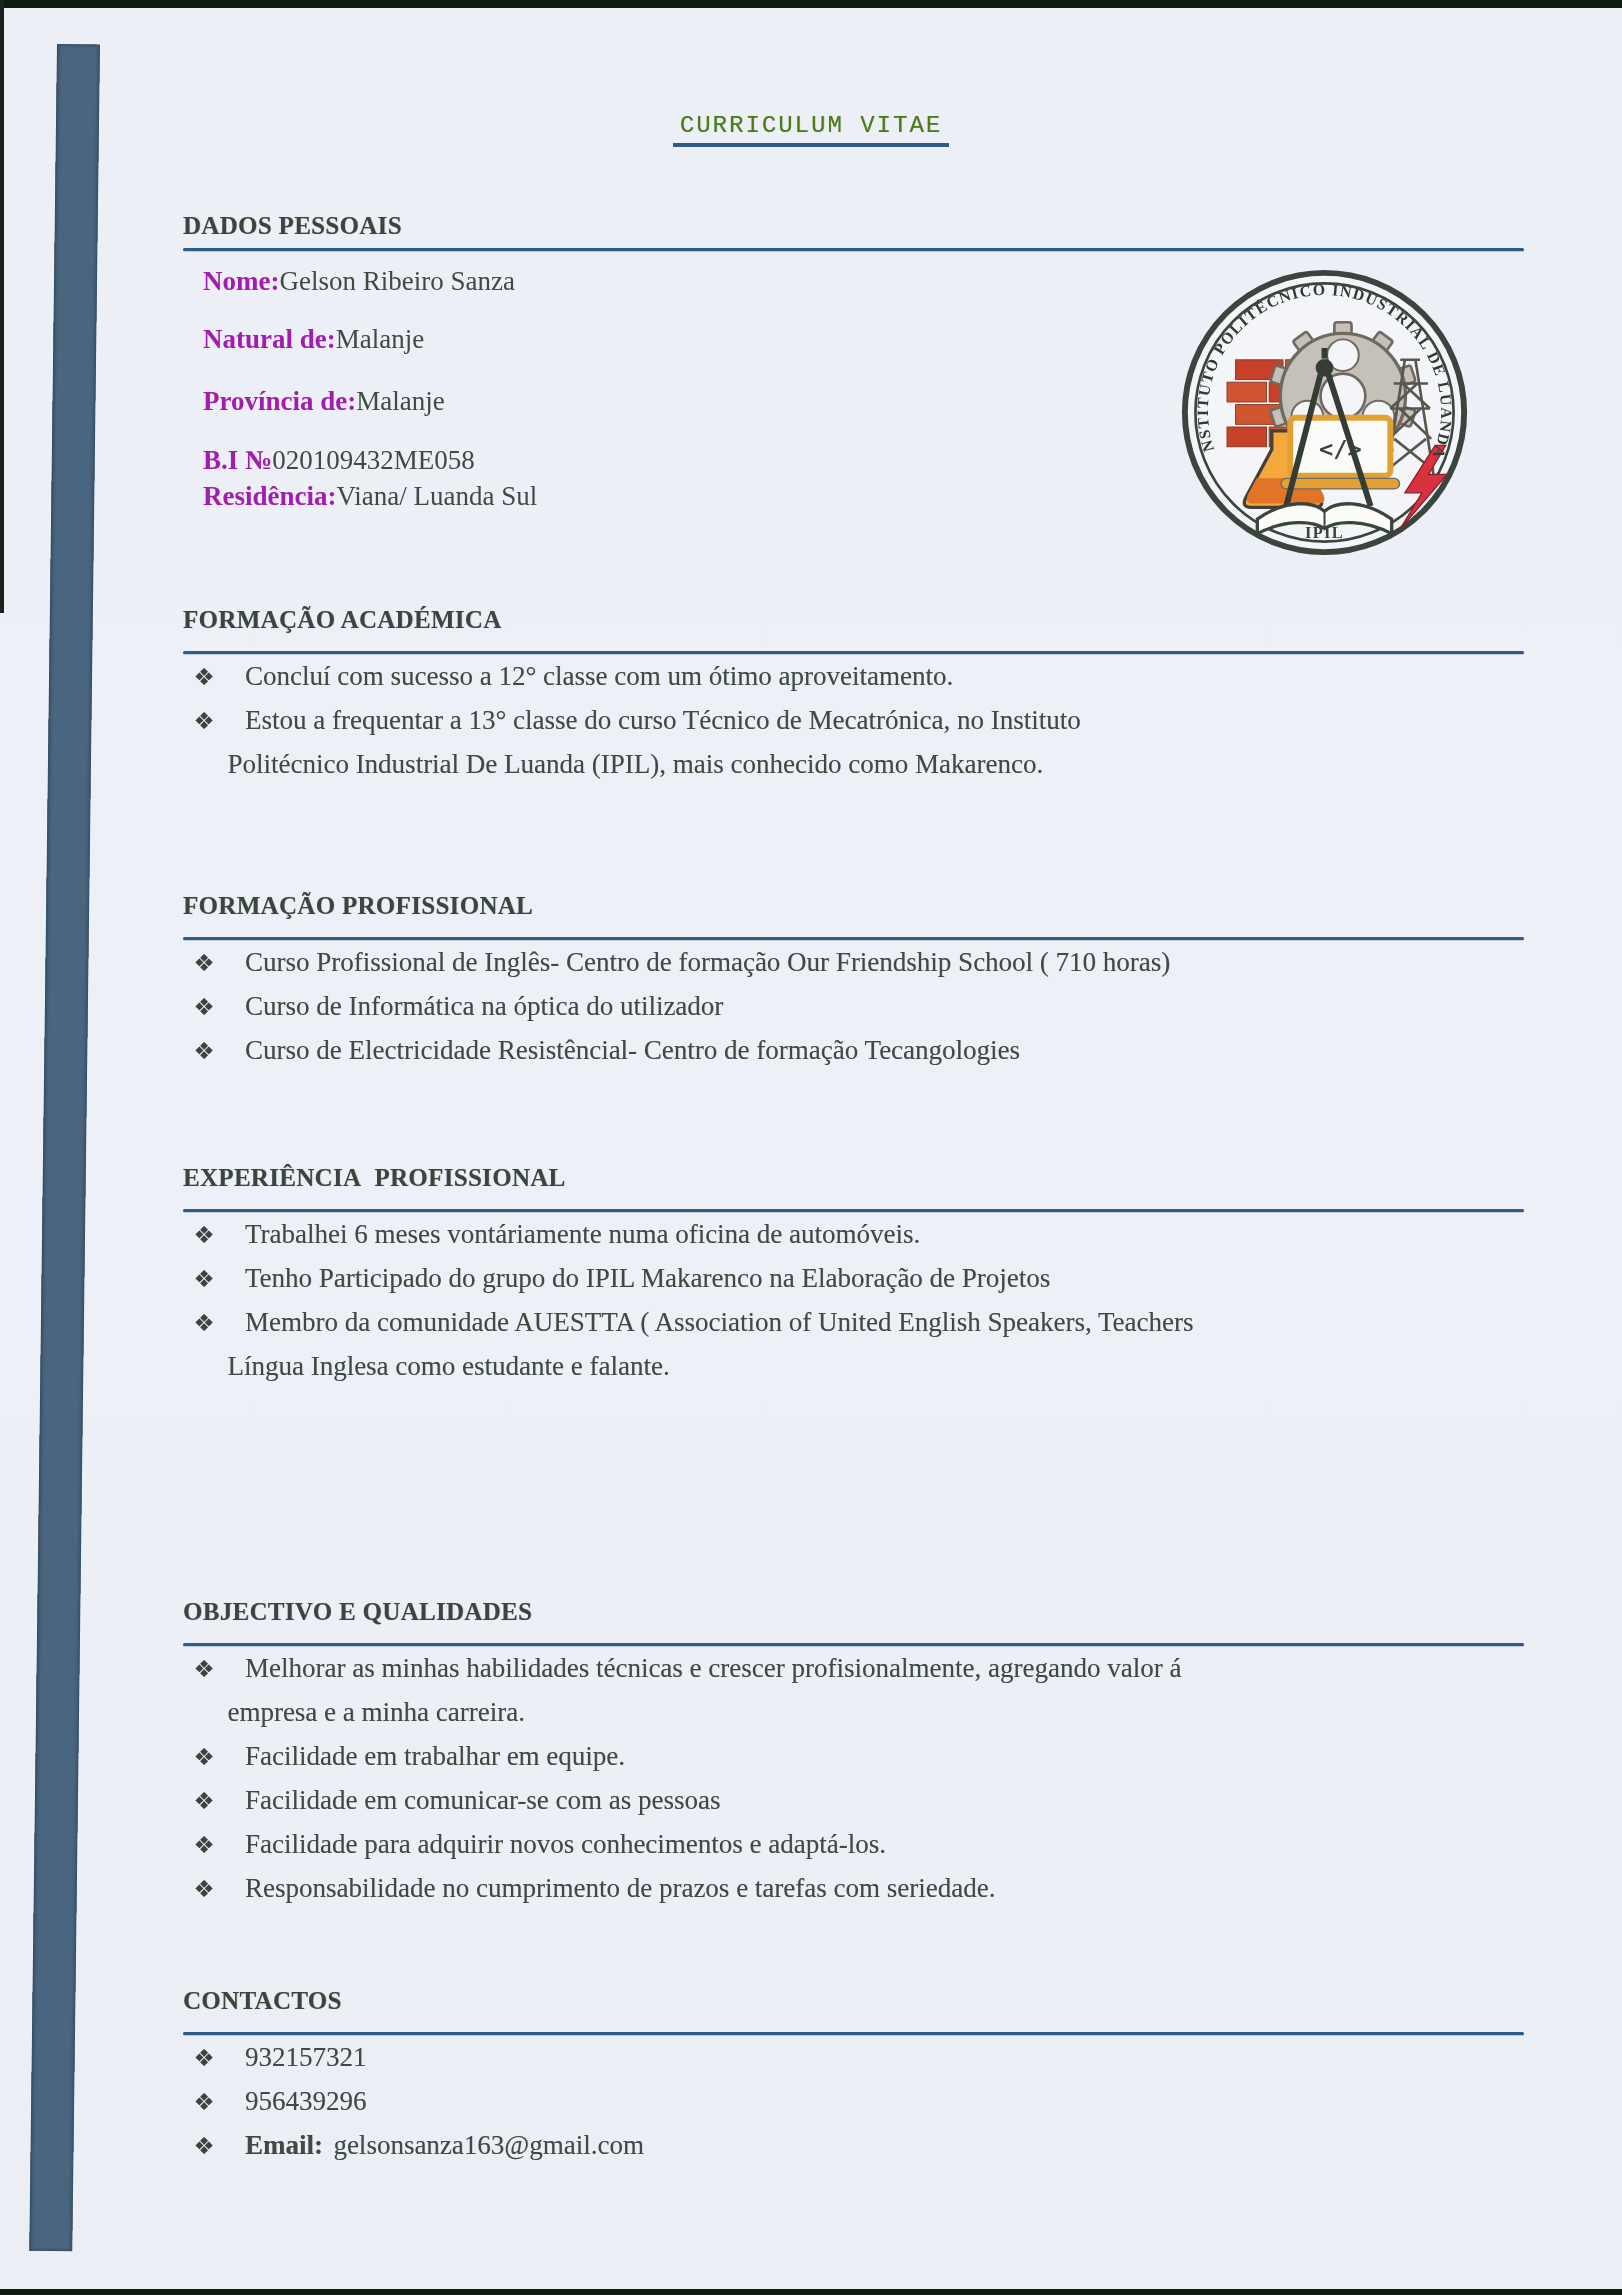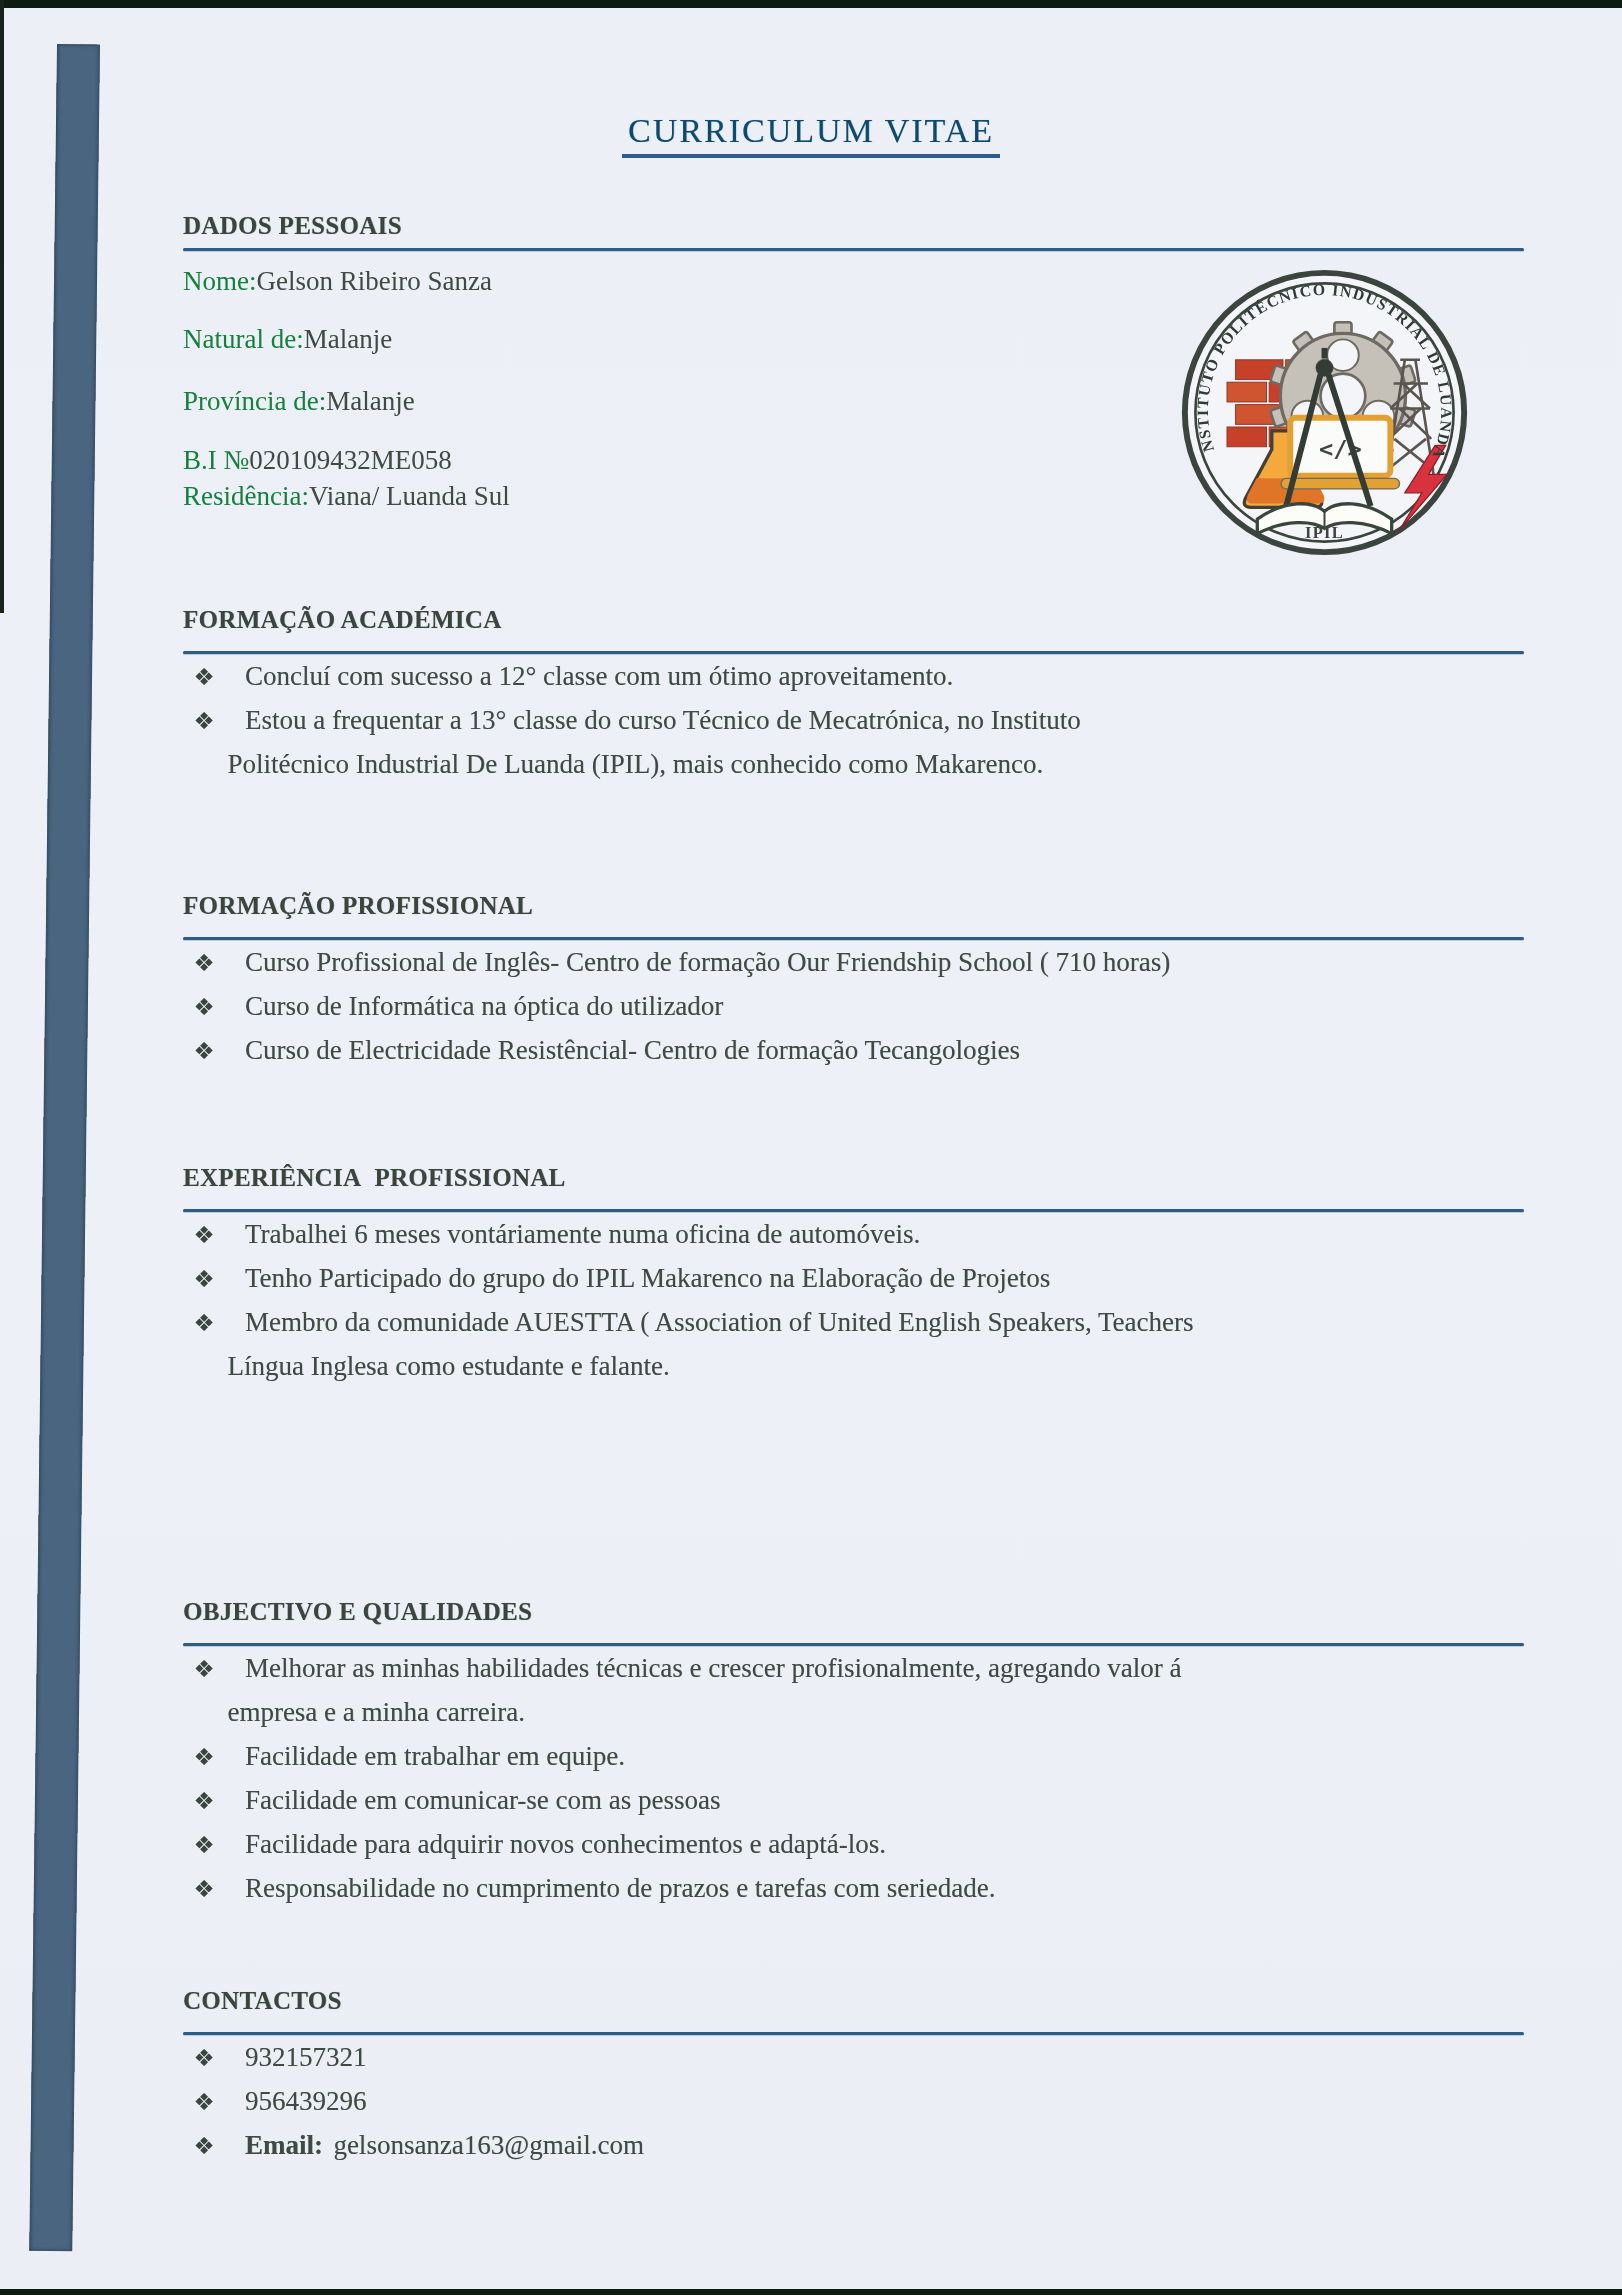--- a/index.html
+++ b/index.html
@@ -11,41 +11,41 @@
   }
   
   .bar-top{position:absolute;left:0;top:0;width:100%;height:7.8px;background:#0d1b12;}
   .bar-bottom{position:absolute;left:0;bottom:0;width:100%;height:6.5px;background:#0d1b12;}
   .edge-left{position:absolute;left:0;top:0;width:3.9px;height:613px;background:#18231b;}
   .spine{position:absolute;left:57px;top:44px;width:43px;height:2207px;background:#4a657f;
          transform-origin:top left;transform:rotate(0.72deg);
          box-shadow:inset 1.3px 0 3.9px rgba(20,35,50,.45), inset -1.3px 0 3.9px rgba(20,35,50,.35);}
   
   .title-wrap{position:absolute;top:112px;left:0;width:100%;text-align:center;}
-  .title{display:inline-block;font-size:34px;letter-spacing:2px;color:#0c4a6e;
+  .title{display:inline-block;font-size:24px;letter-spacing:2px;color:#4d7c0f;
          border-bottom:4.6px solid #2d5c89;padding:0 6.5px 3.9px 6.5px;
-         text-shadow:0.4px 0.4px 0.7px rgba(46,91,122,.45);}
+         text-shadow:0.4px 0.4px 0.7px rgba(46,91,122,.45);font-family:Liberation Mono, monospace;}
   
   .sec{position:absolute;left:183px;width:1341px;}
   .sec h2{margin:0;font-size:25px;line-height:37px;font-weight:bold;color:#39453d;
           letter-spacing:0.3px;text-shadow:0.4px 0.4px 0.7px rgba(57,69,61,.4);}
   .rule{height:3.3px;background:#2d5c89;border-radius:2px;margin-top:13px;
         box-shadow:0 0.7px 0 rgba(120,140,160,.5);}
   .sec-personal{top:207px;}
   .sec-personal .rule{margin-top:3.9px;}
   .sec-1{top:601px;} .sec-2{top:887px;} .sec-3{top:1159px;} .sec-4{top:1593px;} .sec-5{top:1982px;}
   
   .fields{margin-top:14.3px;}
   .field{font-size:27px;line-height:33px;}
   .field:nth-child(1){margin-bottom:25px;}
   .field:nth-child(2){margin-bottom:29px;}
   .field:nth-child(3){margin-bottom:26px;}
   .field:nth-child(4){margin-bottom:2.6px;}
   .field:nth-child(5){margin-bottom:25px;}
-  .flabel{font-weight:normal;color:#15803d;}
+  .flabel{font-weight:bold;color:#a21caf;margin-left:20px;}
   .fvalue{}
   
   ul.items{list-style:none;margin:0;padding:0;}
   .m1{margin-top:63px;} .m2{margin-top:46px;} .m3{margin-top:80px;} .m4{margin-top:59px;} .m5{margin-top:36px;}
   li.item{position:relative;padding-left:62px;font-size:27px;line-height:44px;
           text-shadow:0.3px 0.3px 0.5px rgba(62,74,66,.35);}
   .bullet{position:absolute;left:10.4px;top:0.7px;font-size:23.5px;color:#39453d;
           font-family:"DejaVu Sans",sans-serif;}
   .iline.cont{margin-left:-17.6px;}
   .elabel{font-weight:bold;margin-right:10.4px;}

